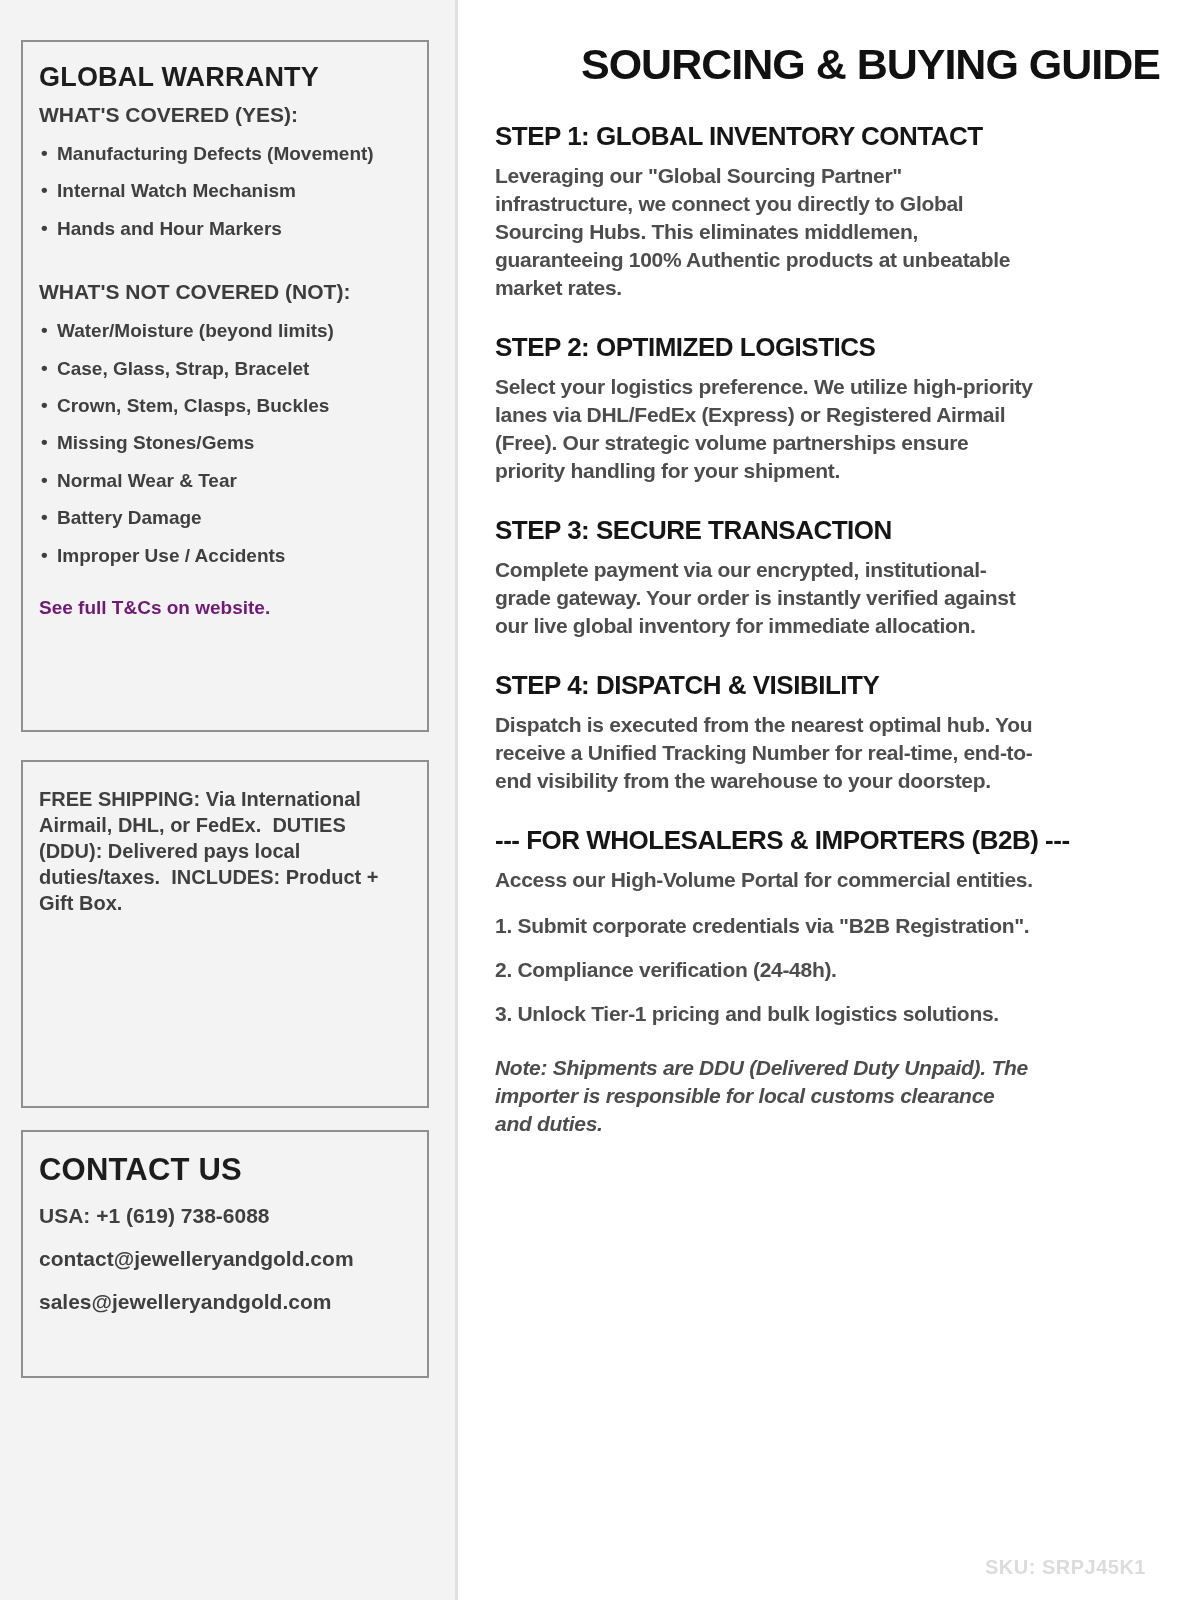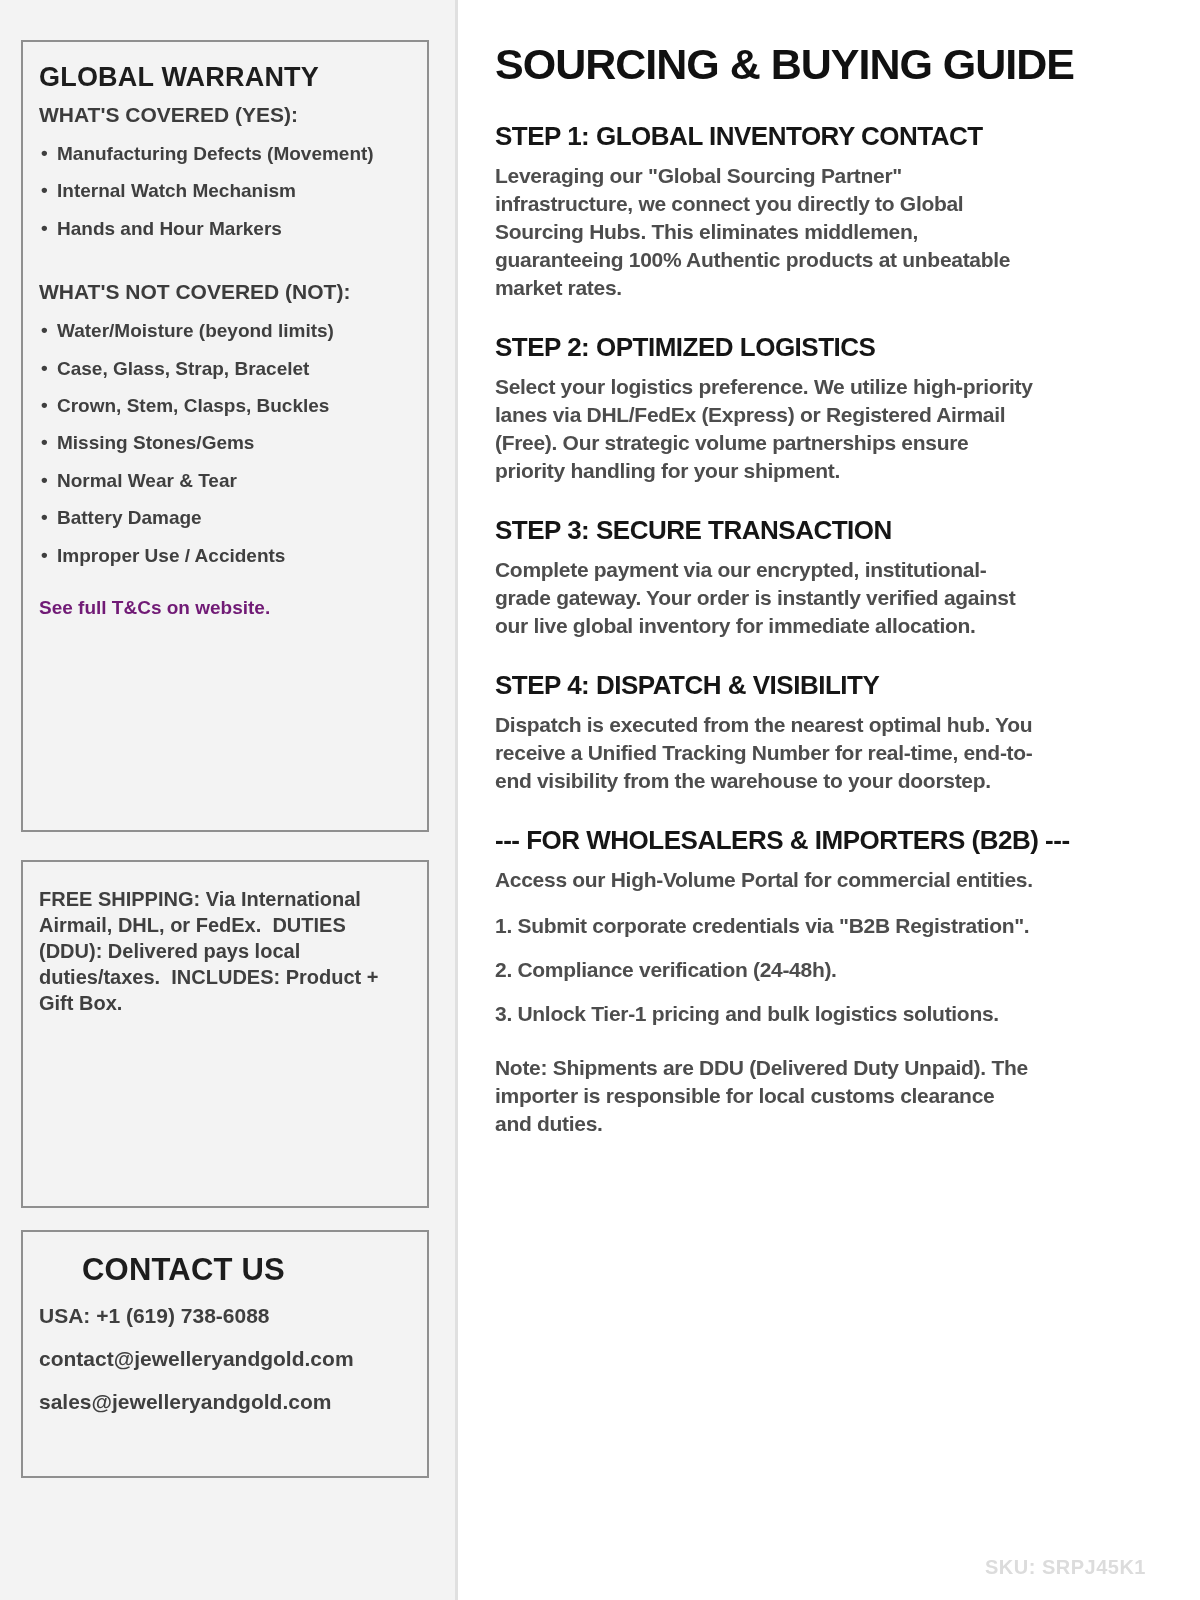--- a/index.html
+++ b/index.html
@@ -8,60 +8,60 @@
   .page { position:relative; display:flex; width:1200px; height:1600px; }
 
   
   .sidebar {
     width:458px; height:1600px; flex:0 0 458px;
     background:#f3f3f3; border-right:3px solid #e0e0e0;
     padding:40px 26px 0 21px;
   }
   .box { border:2px solid #8f8f8f; padding:20px 16px; }
   .box + .box { margin-top:28px; }
-  .box.warranty { height:792px; }
+  .box.warranty { height:692px; }
   .box.terms    { height:348px; }
   .box.contact  { height:248px; margin-top:22px; }
 
   .box h2 { font-size:27px; font-weight:bold; color:#1d1d1d; letter-spacing:.2px; margin-bottom:10px; }
   .box h3 { font-size:21px; font-weight:bold; color:#3c3c3c; margin-bottom:16px; }
   .box h3.gap { margin-top:40px; }
   ul.blist { list-style:none; }
   ul.blist li {
     font-size:19px; font-weight:bold; color:#3f3f3f;
     line-height:1.18; margin-bottom:15px; padding-left:18px; position:relative;
   }
   ul.blist li::before { content:"•"; position:absolute; left:2px; top:-1px; color:#3f3f3f; }
   .footnote { margin-top:30px; font-size:19px; font-weight:bold; color:#701a75; }
 
   .terms-body {
     font-size:20px; font-weight:bold; color:#3f3f3f;
     line-height:26px; white-space:pre-wrap; margin-top:4px;
   }
 
-  .box.contact h2 { font-size:31px; margin-bottom:16px;margin-left:43px; }
+  .box.contact h2 { font-size:31px; margin-bottom:16px; }
   .contact-line { font-size:21px; font-weight:bold; color:#3f3f3f; margin-bottom:19px; }
 
   
   .main { flex:1; padding:40px 40px 0 37px; position:relative; }
   .main h1 {
     font-size:43px; font-weight:bold; color:#111111;
-    text-align:left; letter-spacing:-1px; margin-bottom:32px;
+    text-align:right; letter-spacing:-1px; margin-bottom:32px;
   }
   .step h2, .b2b h2 {
     font-size:26px; font-weight:bold; color:#161616;
     letter-spacing:-0.5px; margin-bottom:10px;
   }
   .step p, .b2b p {
     font-size:21px; font-weight:bold; color:#4d4d4d;
     letter-spacing:-0.3px; line-height:28px; max-width:540px; margin-bottom:30px;
   }
   .b2b .intro { margin-bottom:18px; }
   .b2b .b2b-item { margin-bottom:16px; }
-  .b2b .note { margin-top:26px; }
+  .b2b .note { margin-top:26px;font-style:italic; }
 
   .sku {
     position:absolute; right:54px; top:1556px;
     font-size:20px; font-weight:bold; letter-spacing:.5px; color:#dcdcdc;
   }
 </style>
 </head>
 <body>
 
 <div class="page">

